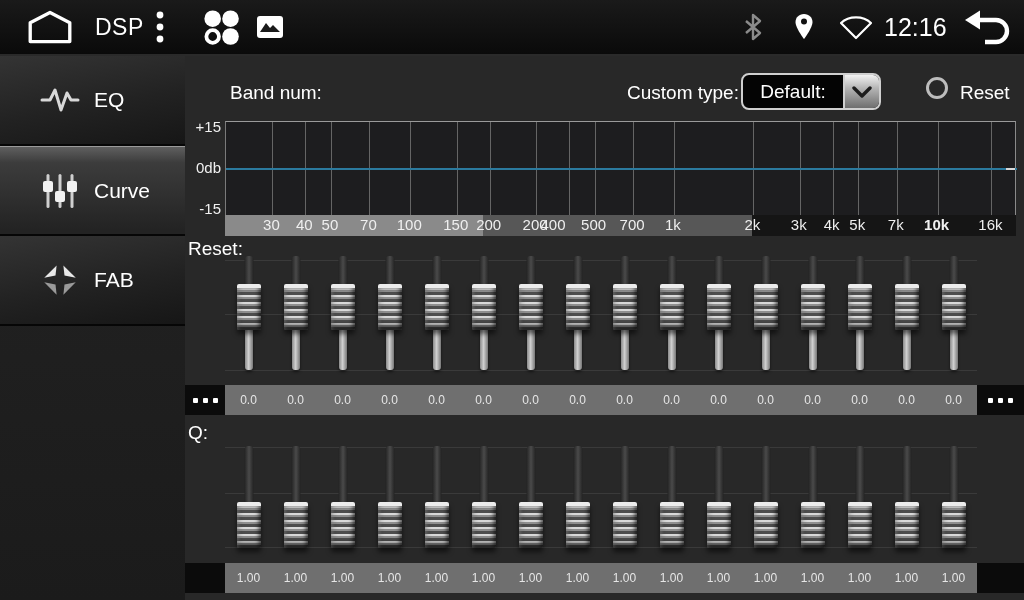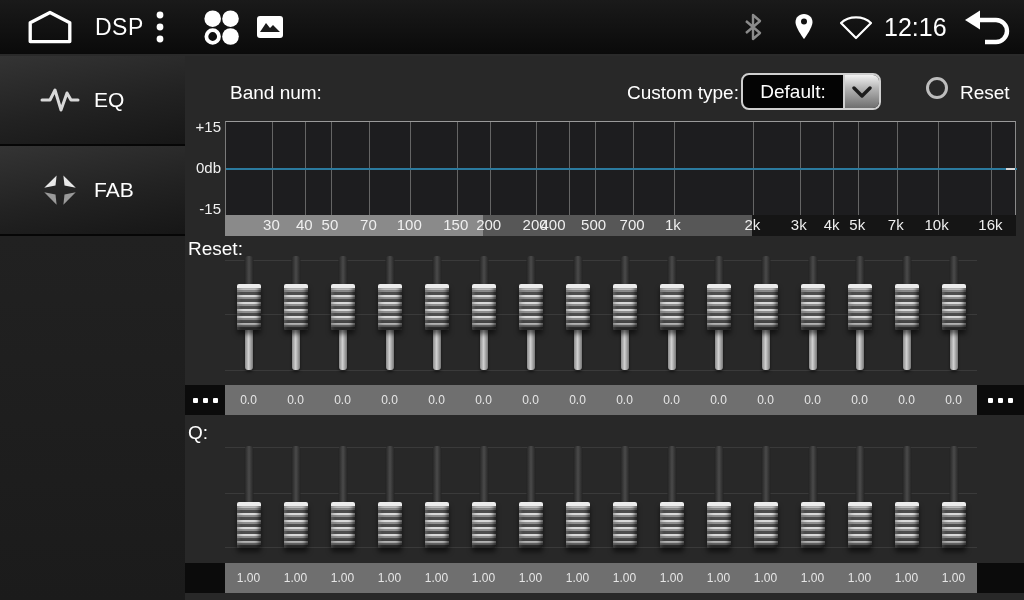--- a/index.html
+++ b/index.html
@@ -144,20 +144,33 @@
   </div>
 
   <div id="sidebar">
     <div class="side-item">
       <span class="side-icon">
         <svg width="40" height="30" viewBox="0 0 40 30">
           <polyline points="2,15 10,15 15,5 21,25 27,8 31,15 38,15" fill="none" stroke="#d8d8d8" stroke-width="3" stroke-linejoin="round" stroke-linecap="round"></polyline>
         </svg>
       </span>
       <span class="side-label">EQ</span>
+    </div>
+    <div class="side-item selected">
+      <span class="side-icon">
+        <svg width="36" height="38" viewBox="0 0 36 38">
+          <rect x="4.5" y="2" width="3" height="34" rx="1.5" fill="#cfcfcf"></rect>
+          <rect x="16.5" y="2" width="3" height="34" rx="1.5" fill="#cfcfcf"></rect>
+          <rect x="28.5" y="2" width="3" height="34" rx="1.5" fill="#cfcfcf"></rect>
+          <rect x="1" y="9" width="10" height="11" rx="2" fill="#f2f2f2"></rect>
+          <rect x="13" y="19" width="10" height="11" rx="2" fill="#f2f2f2"></rect>
+          <rect x="25" y="9" width="10" height="11" rx="2" fill="#f2f2f2"></rect>
+        </svg>
+      </span>
+      <span class="side-label">Curve</span>
     </div>
     <div class="side-item">
       <span class="side-icon">
         <svg width="36" height="36" viewBox="0 0 32 32">
           <polygon points="13,3 2,14 12,12" fill="#e8e8e8"></polygon>
           <polygon points="19,3 30,14 20,12" fill="#e8e8e8"></polygon>
           <polygon points="13,29 2,18 12,20" fill="#9a9a9a"></polygon>
           <polygon points="19,29 30,18 20,20" fill="#9a9a9a"></polygon>
         </svg>
       </span>
@@ -224,21 +237,21 @@
         <div class="freq-tick" style="left: 310.096px;">200</div>
         <div class="freq-tick" style="left: 328px;">400</div>
         <div class="freq-tick" style="left: 368.59px;">500</div>
         <div class="freq-tick" style="left: 407.119px;">700</div>
         <div class="freq-tick" style="left: 447.962px;">1k</div>
         <div class="freq-tick" style="left: 527.333px;">2k</div>
         <div class="freq-tick" style="left: 573.763px;">3k</div>
         <div class="freq-tick" style="left: 606.705px;">4k</div>
         <div class="freq-tick" style="left: 632.257px;">5k</div>
         <div class="freq-tick" style="left: 670.786px;">7k</div>
-        <div class="freq-tick" style="left: 711.628px;">10k</div>
+        <div class="freq-tick" style="left: 711.628px; font-weight: bold;">10k</div>
         <div class="freq-tick" style="left: 765.448px;">16k</div>
       </div>
 
     <span class="sect-label" style="top:182px;">Reset:</span>
     <div class="slider-row" id="gain-sliders" style="top:196px; height:126px;">
         <div class="guide" style="top: 8px;"></div>
         <div class="guide" style="top: 62px;"></div>
         <div class="guide" style="top: 118px;"></div>
         <div class="s-cell">
           <div class="rod-top" style="top: 4px; height: 30px;"></div>

